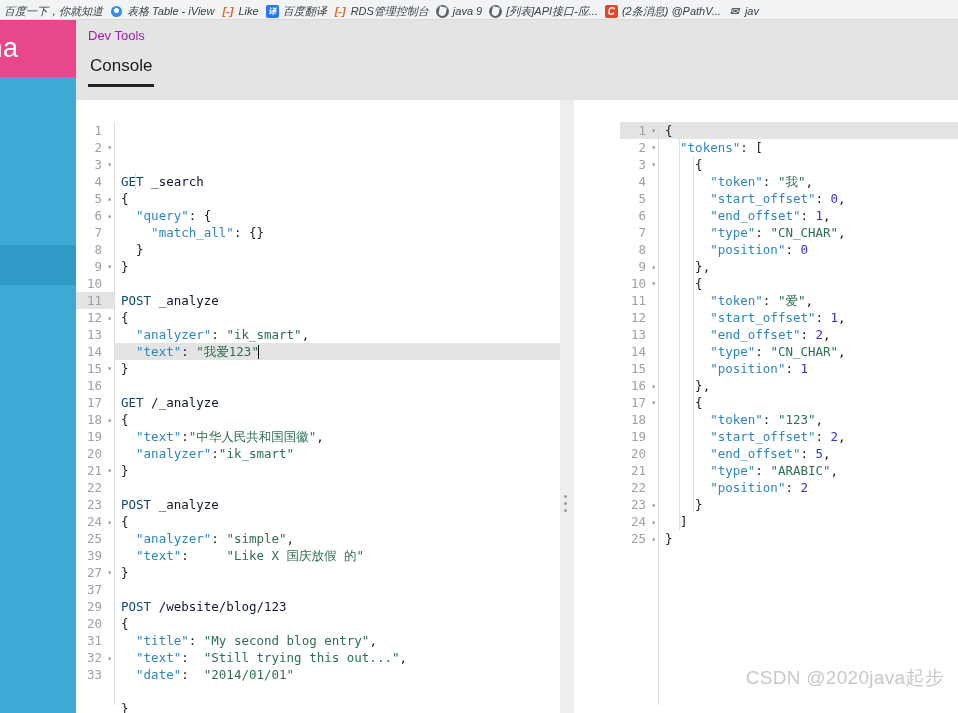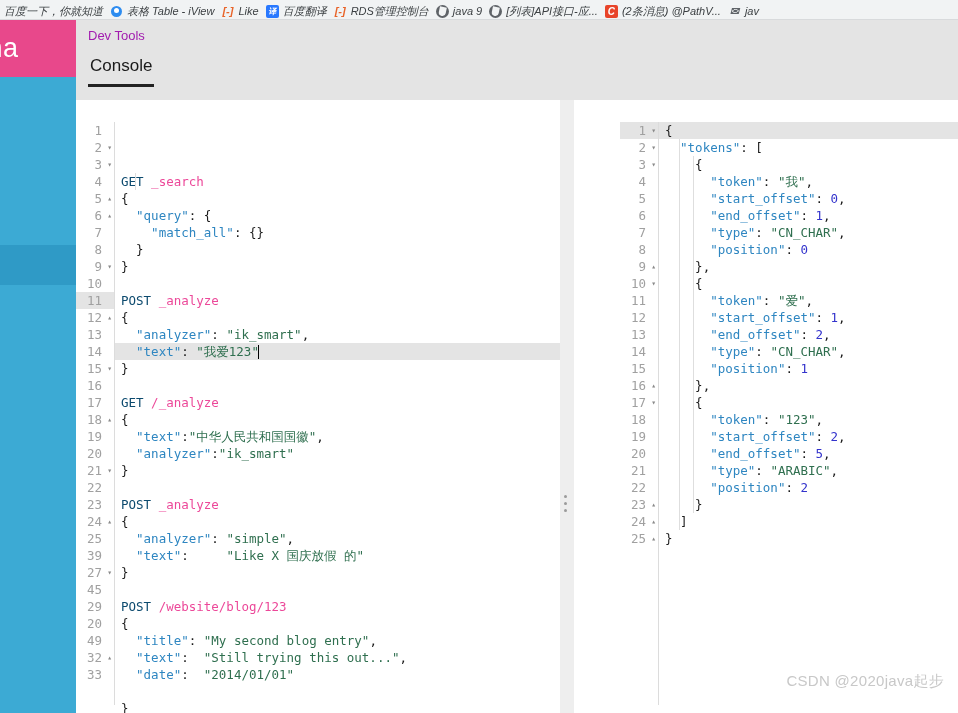--- a/index.html
+++ b/index.html
@@ -211,21 +211,21 @@
   .code-body .cl {
     height: 17px;
     padding-left: 6px;
     white-space: pre;
   }
   .code-body .cl.hl { background: #e4e4e4; }
   .gutter .ln.hl { background: #e4e4e4; }
 
   
   .t-method  { color: #0c4a6e; }
-  .t-url     { color: #ec4899; }
+  .t-url     { color: #0f172a; }
   .t-key     { color: #2e86c1; }
   .t-str     { color: #2f6f4f; }
   .t-num     { color: #3333cc; }
   .t-punct   { color: #1a1a1a; }
   .t-plain   { color: #1a1a1a; }
 
   .indent-guide {
     position: absolute;
     width: 1px;
     background: #dedede;
@@ -249,21 +249,21 @@
     background: #000;
     vertical-align: -3px;
     margin-left: -1px;
   }
 
   
   .watermark {
     position: absolute;
     right: 14px; bottom: 22px;
     color: #c8c8c8;
-    font-size: 15px;
+    font-size: 19px;
     letter-spacing: .3px;
     pointer-events: none;
   }
 </style>
 </head>
 <body>
 
 <div id="root">
 
   <div class="browser-bar" id="bookmarks">
@@ -356,24 +356,24 @@
               <div class="ln">18<span class="fold">▴</span></div>
               <div class="ln">19</div>
               <div class="ln">20</div>
               <div class="ln">21<span class="fold">▾</span></div>
               <div class="ln">22</div>
               <div class="ln">23</div>
               <div class="ln">24<span class="fold">▴</span></div>
               <div class="ln">25</div>
               <div class="ln">39</div>
               <div class="ln">27<span class="fold">▾</span></div>
-              <div class="ln">45</div>
+              <div class="ln">37</div>
               <div class="ln">29</div>
               <div class="ln">20</div>
-              <div class="ln">49</div>
+              <div class="ln">31</div>
               <div class="ln">32<span class="fold">▴</span></div>
               <div class="ln">33</div>
             </div>
           <div class="gutter-sep"></div>
           <div class="code-body" id="ed-body">
             <div class="actions" id="ed-actions" style="top: 138px;">
               <span class="play-btn" title="Run">
                 
               </span>
               <span class="wrench-btn" title="Settings">

